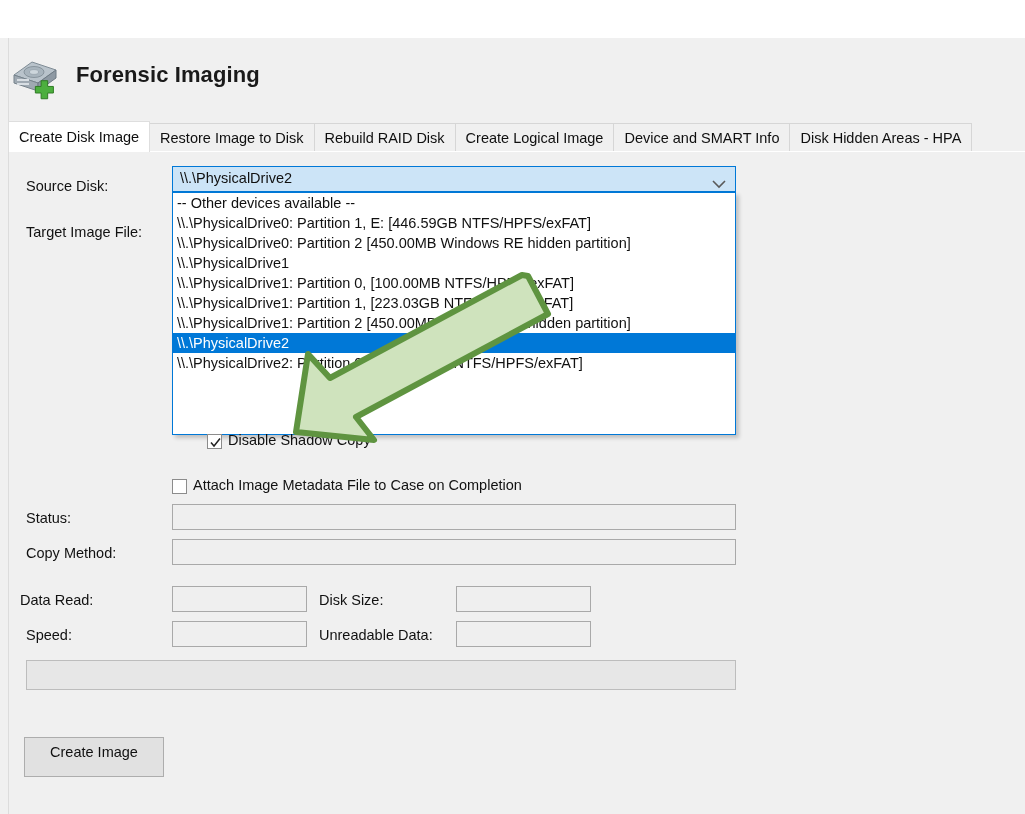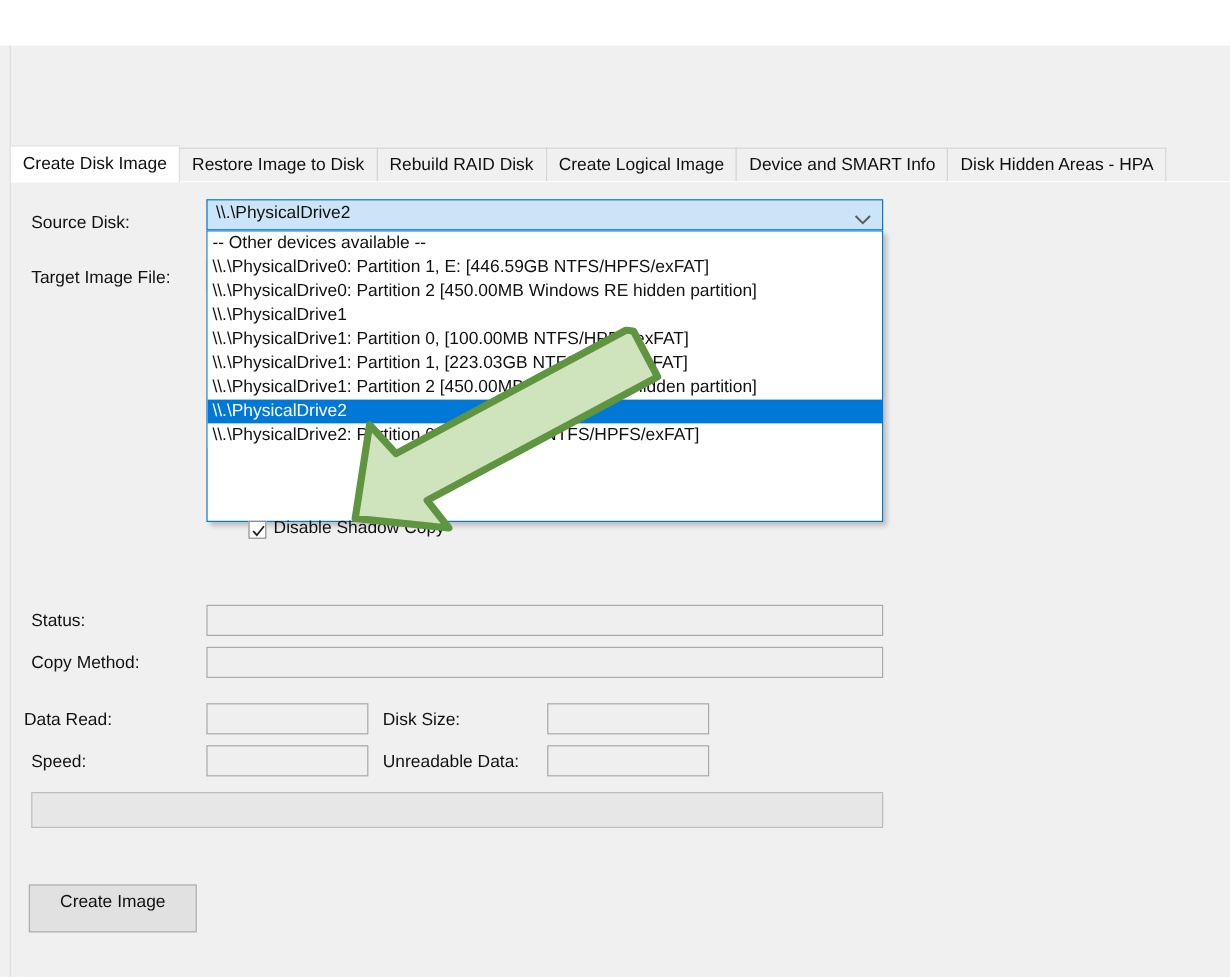--- a/index.html
+++ b/index.html
@@ -247,20 +247,37 @@
 </style>
 </head>
 <body>
 
 <div id="root">
 
   <div class="page-panel"></div>
   <div class="panel-left-rule"></div>
   <div class="panel-left-rule2"></div>
 
+  <div class="header">
+    <div class="header-icon">
+      <svg width="52" height="44" viewBox="0 0 52 44">
+        <g>
+          <path d="M4 19 L22 6 L46 14 L28 27 Z" fill="#b9c3cb" stroke="#7f8c95" stroke-width="1"></path>
+          <path d="M4 19 L28 27 L28 35 L4 27 Z" fill="#9fa9b2" stroke="#77838c" stroke-width="1"></path>
+          <path d="M28 27 L46 14 L46 22 L28 35 Z" fill="#8e99a3" stroke="#6e7a84" stroke-width="1"></path>
+          <ellipse cx="24" cy="16" rx="10" ry="5.5" fill="#a8b4bd" stroke="#7d8a93" stroke-width="0.8"></ellipse>
+          <ellipse cx="24" cy="16" rx="4.5" ry="2.4" fill="#cdd6dc" stroke="#8d99a2" stroke-width="0.6"></ellipse>
+          <rect x="7" y="23" width="12" height="2" fill="#d8dee3"></rect>
+          <rect x="7" y="27" width="12" height="2" fill="#d8dee3"></rect>
+          <path d="M36 28 h7 v-7 h8 v7 h7 v8 h-7 v7 h-8 v-7 h-7 z" transform="translate(-14,-4) scale(0.82) translate(12,14)" fill="#4caf3e" stroke="#2f7a24" stroke-width="1.2"></path>
+        </g>
+      </svg>
+    </div>
+    <div class="header-title">Forensic Imaging</div>
+  </div>
 
   <div class="tabstrip" id="tabstrip"><div class="tab active"><span>Create Disk Image</span></div><div class="tab"><span>Restore Image to Disk</span></div><div class="tab"><span>Rebuild RAID Disk</span></div><div class="tab"><span>Create Logical Image</span></div><div class="tab"><span>Device and SMART Info</span></div><div class="tab"><span>Disk Hidden Areas - HPA</span></div></div>
   <div class="tabstrip-baseline"></div>
 
   <div class="tab-content">
 
     <div class="form-label" style="left:6px; top:26px;">Source Disk:</div>
     <div class="form-label" style="left:6px; top:72px;">Target Image File:</div>
 
     <div class="field-box" style="left:152px; top:66px; width:480px; height:24px;"></div>
@@ -288,20 +305,24 @@
       </div>
 
     <div class="cb-row" id="cb-0" style="left:152px; top:282px; width:360px;margin-left:35px;">
         <span class="cb-box">
           <span class="cb-check"><svg width="15" height="15" viewBox="0 0 15 15">
               <polyline points="3,7.5 6,11 12,3.5" fill="none" stroke="#222" stroke-width="1.5"></polyline>
             </svg></span>
         </span>
         <span class="cb-label">Disable Shadow Copy</span>
       </div>
+    <div class="cb-row" id="cb-1" style="left:152px; top:327px; width:430px;">
+        <span class="cb-box"></span>
+        <span class="cb-label">Attach Image Metadata File to Case on Completion</span>
+      </div>
 
     <div class="form-label" style="left:6px; top:358px;">Status:</div>
     <div class="field-box" style="left:152px; top:352px; width:564px; height:26px;"></div>
 
     <div class="form-label" style="left:6px; top:393px;">Copy Method:</div>
     <div class="field-box" style="left:152px; top:387px; width:564px; height:26px;"></div>
 
     <div class="form-label" style="left:0; top:440px;">Data Read:</div>
     <div class="field-box" style="left:152px; top:434px; width:135px; height:26px;"></div>
 

